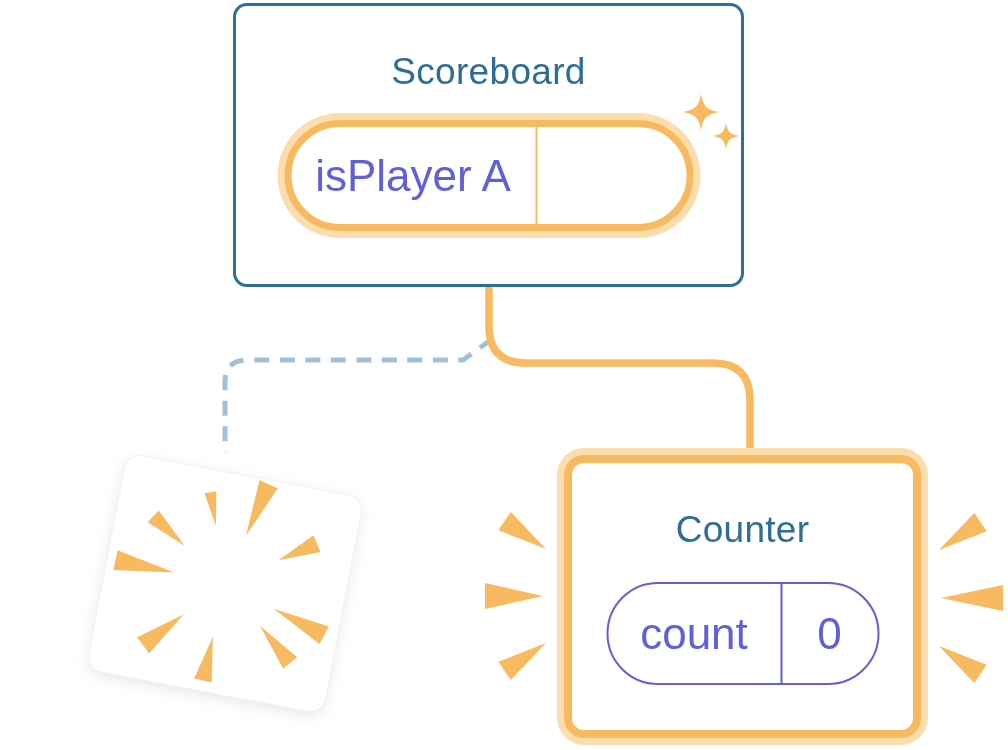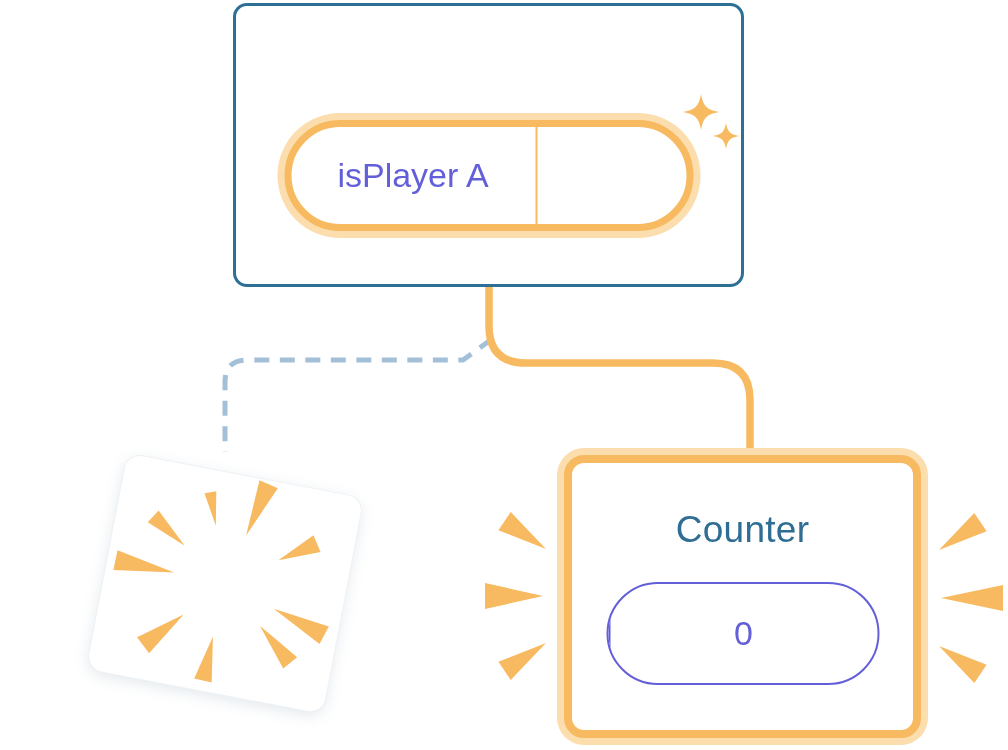--- a/index.html
+++ b/index.html
@@ -34,21 +34,21 @@
     letter-spacing:.3px;
   }
   .state-pill{
     position:absolute;left:50%;top:114px;transform:translateX(-50%);
     width:409px;height:111px;box-sizing:border-box;
     border:7px solid var(--c-orange);border-radius:70px;
     box-shadow:0 0 0 7px var(--c-orange_light);
     background:#fff;display:flex;align-items:stretch;overflow:hidden;
   }
   .pill-cell{display:flex;align-items:center;justify-content:center;
-    font-size:34px;color:var(--c-state_text);}
+    font-size:44px;color:var(--c-state_text);}
   .state-pill .cell-name{width:244px;}
   .state-pill .cell-value{flex:1;font-weight:700;}
   .state-pill .pill-divider{width:2px;background:var(--c-orange);}
 
   .sparkles-svg{position:absolute;left:430px;top:70px;overflow:visible;}
 
   
   .counter-card{
     position:absolute;left:564px;top:455px;width:357px;height:283px;
     box-sizing:border-box;background:#fff;border:8px solid var(--c-orange);
@@ -87,20 +87,21 @@
         <polygon points="543,596 485,583 485,609" class="wedge"></polygon>
         <polygon points="546,549 510.69924331042614,511.9209415283572 498.3969994340697,530.1597681245681" class="wedge"></polygon>
         <polygon points="546,643 498.3969994340697,661.8402318754319 510.69924331042614,680.0790584716427" class="wedge"></polygon>
         <polygon points="941,598 1003,611 1003,585" class="wedge"></polygon>
         <polygon points="939,550 986.6030005659303,531.1597681245681 974.3007566895739,512.9209415283573" class="wedge"></polygon>
         <polygon points="939,646 974.3007566895739,683.0790584716427 986.6030005659303,664.8402318754319" class="wedge"></polygon>
       </g>
   </svg>
 
   <div class="scoreboard-card">
+    <div class="card-title">Scoreboard</div>
     <div class="state-pill">
       <div class="pill-cell cell-name">isPlayer A</div>
       <div class="pill-divider"></div>
     </div>
     <svg class="sparkles-svg" width="90" height="90" viewBox="0 0 90 90">
       <path id="sparkle-big" class="sparkle" d="M 35 18 C 37.16 30.240000000000002 40.76 33.84 53 36 C 40.76 38.16 37.16 41.76 35 54 C 32.84 41.76 29.240000000000002 38.16 17 36 C 29.240000000000002 33.84 32.84 30.240000000000002 35 18 Z"></path>
       <path id="sparkle-small" class="sparkle" d="M 60 47 C 61.56 55.84 64.16 58.44 73 60 C 64.16 61.56 61.56 64.16 60 73 C 58.44 64.16 55.84 61.56 47 60 C 55.84 58.44 58.44 55.84 60 47 Z"></path>
     </svg>
   </div>
 
@@ -114,18 +115,19 @@
         <polygon points="118.08052768136245,163.96649548605026 107.51553288657806,208.62498723158706 125.50456777292177,209.25317817223208" class="wedge"></polygon>
         <polygon points="85.20520846933937,147.64353092482452 43.64809929026366,178.85261096058306 58.51099579981154,192.2352230877602" class="wedge"></polygon>
         <polygon points="68.00791985186765,108.09247486526128 8.191582206857014,97.04685352746037 7.842534078111349,117.0438074305882" class="wedge"></polygon>
         <polygon points="73.35735471139657,79.85444046717373 41.130640690535884,50.28352733589451 32.65193246280461,63.85229687439733" class="wedge"></polygon>
       </svg>
   </div>
 
   <div class="counter-card">
     <div class="card-title">Counter</div>
     <div class="count-pill">
+      <div class="pill-cell cell-name">count</div>
       <div class="pill-divider"></div>
       <div class="pill-cell cell-value">0</div>
     </div>
   </div>
 
 </div>
 
 </body></html>

